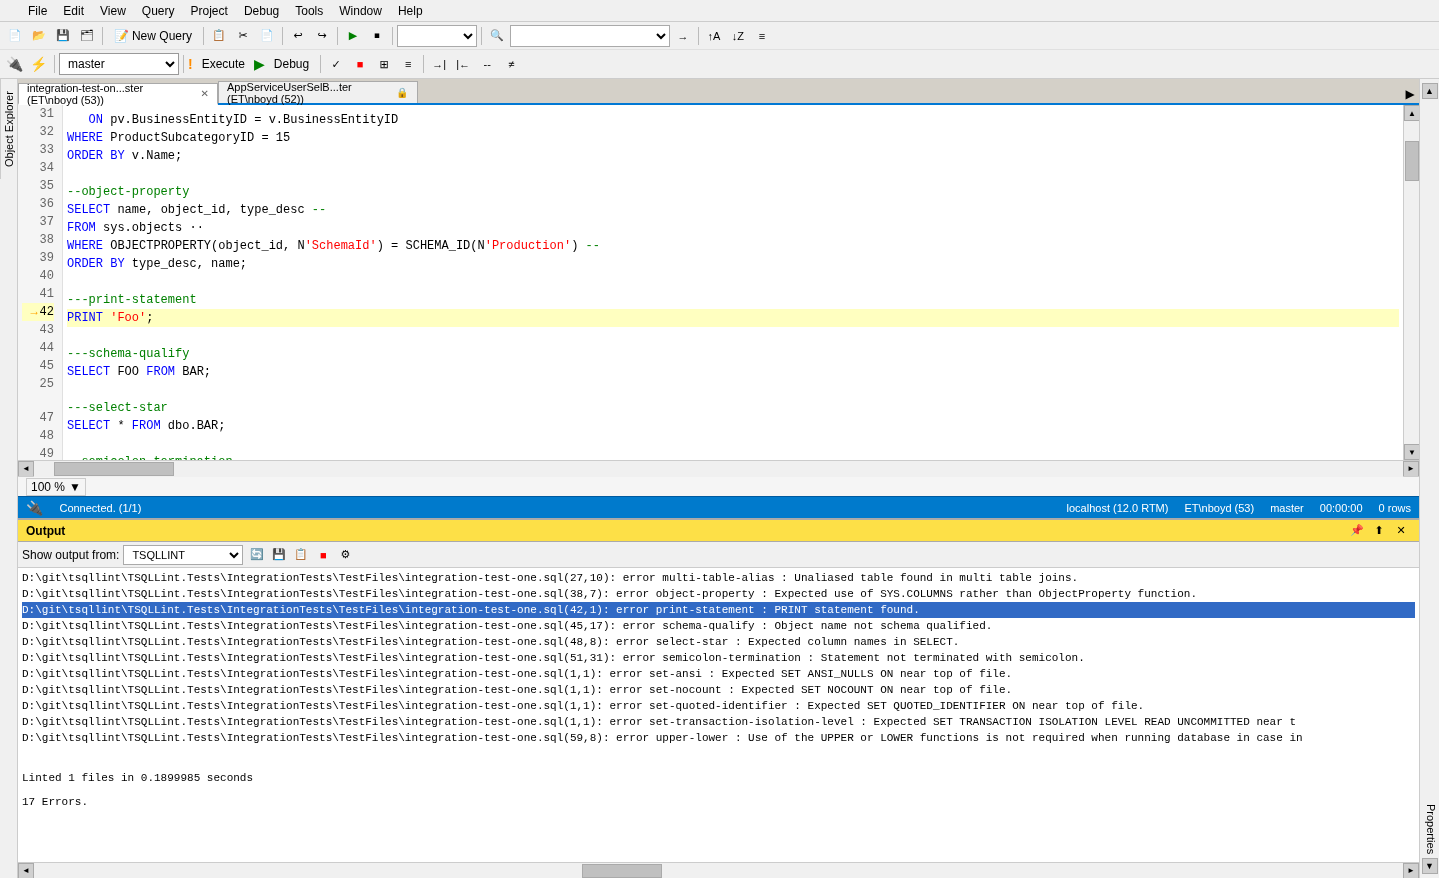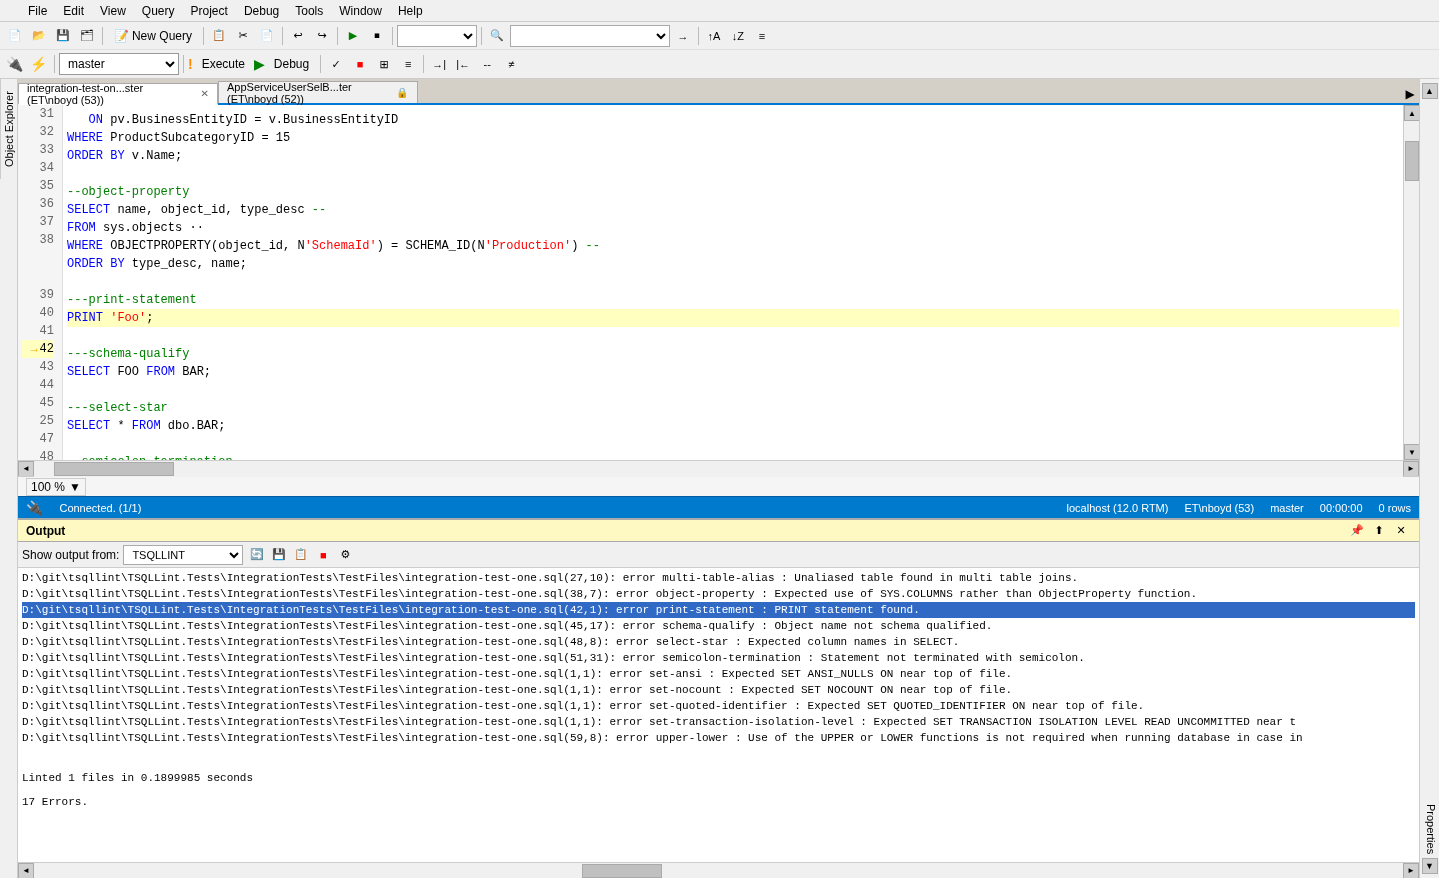--- a/index.html
+++ b/index.html
@@ -33,21 +33,21 @@
     .tab-lock { font-size: 10px; color: #666; }
     .line-numbers { background: #f5f5f5; border-right: 1px solid #e0e0e0; padding: 0 8px 0 4px; font-family: 'Courier New', Consolas, monospace; font-size: 12px; color: #666; line-height: 18px; min-width: 45px; text-align: right; overflow: hidden; user-select: none; }
     .code-content { flex: 1; padding: 6px 4px; font-family: Liberation Mono, monospace; font-size: 12px; line-height: 18px; overflow: auto; white-space: pre; color: #000; }
 
     
     .status-bar { height: 22px; background: #007acc; display: flex; align-items: center; padding: 0 8px; gap: 16px; color: #fff; font-size: 11px; border-top: 1px solid #005a9e; }
     .status-right { margin-left: auto; display: flex; gap: 16px; }
 
     
     .output-panel { height: 360px; background: #fff; border-top: 2px solid #aaa; display: flex; flex-direction: column; }
-    .output-header { background: #fef9c3; height: 22px; display: flex; align-items: center; padding: 0 8px; border-bottom: 1px solid #aaa; font-weight: bold; font-size: 12px; }
+    .output-header { background: #fde047; height: 22px; display: flex; align-items: center; padding: 0 8px; border-bottom: 1px solid #aaa; font-weight: bold; font-size: 12px; }
     .output-toolbar { background: #f0f0f0; height: 26px; display: flex; align-items: center; padding: 0 4px; gap: 4px; border-bottom: 1px solid #ccc; }
     .output-dropdown { height: 20px; border: 1px solid #aaa; background: white; font-size: 11px; padding: 0 4px; min-width: 120px; }
     .output-content { flex: 1; overflow-y: auto; padding: 2px 4px; font-family: 'Courier New', Consolas, monospace; font-size: 11px; line-height: 16px; }
     .output-line { color: #000; white-space: nowrap; overflow: hidden; text-overflow: ellipsis; }
     .output-summary { margin-top: 8px; color: #000; }
     .properties-label { writing-mode: vertical-rl; font-size: 11px; color: #000; background: #f0f0f0; padding: 4px 2px; cursor: pointer; }
 
     
     .v-scrollbar { width: 16px; background: #f0f0f0; border-left: 1px solid #ccc; display: flex; flex-direction: column; }
     .scrollbar-btn { width: 16px; height: 16px; background: #d0d0d0; border: 1px solid #aaa; cursor: pointer; display: flex; align-items: center; justify-content: center; font-size: 8px; }
@@ -175,29 +175,29 @@
         <div class="editor-main" style="flex:1; overflow:hidden; display:flex;">
           <div class="line-numbers" id="line-nums">
               <div style="height:18px;line-height:18px;">31</div>
               <div style="height:18px;line-height:18px;">32</div>
               <div style="height:18px;line-height:18px;">33</div>
               <div style="height:18px;line-height:18px;">34</div>
               <div style="height:18px;line-height:18px;">35</div>
               <div style="height:18px;line-height:18px;">36</div>
               <div style="height:18px;line-height:18px;">37</div>
               <div style="height:18px;line-height:18px;">38</div>
-              <div style="height:18px;line-height:18px;margin-top:37px;">39</div>
+              <div style="height:18px;line-height:18px;">39</div>
               <div style="height:18px;line-height:18px;">40</div>
               <div style="height:18px;line-height:18px;">41</div>
               <div style="height:18px;line-height:18px;background:#ffffc0;color:#000;"><span style="color:#ffa500;margin-right:2px;">→</span>42</div>
               <div style="height:18px;line-height:18px;">43</div>
               <div style="height:18px;line-height:18px;">44</div>
               <div style="height:18px;line-height:18px;">45</div>
               <div style="height:18px;line-height:18px;">25</div>
-              <div style="height:18px;line-height:18px;">47</div>
+              <div style="height:18px;line-height:18px;margin-top:16px;">47</div>
               <div style="height:18px;line-height:18px;">48</div>
               <div style="height:18px;line-height:18px;">49</div>
               <div style="height:18px;line-height:18px;">30</div>
             </div>
           <div class="code-content" id="code-content"><div style="height:18px;line-height:18px;white-space:pre;">   <span style="color:#0000ff;">ON</span> pv.BusinessEntityID = v.BusinessEntityID&nbsp;</div><div style="height:18px;line-height:18px;white-space:pre;"><span style="color:#0000ff;">WHERE</span> ProductSubcategoryID = 15&nbsp;</div><div style="height:18px;line-height:18px;white-space:pre;"><span style="color:#0000ff;">ORDER</span> <span style="color:#0000ff;">BY</span> v.Name;&nbsp;</div><div style="height:18px;line-height:18px;white-space:pre;">&nbsp;</div><div style="height:18px;line-height:18px;white-space:pre;"><span style="color:#008000;">--object-property</span>&nbsp;</div><div style="height:18px;line-height:18px;white-space:pre;"><span style="color:#0000ff;">SELECT</span> name, object_id, type_desc <span style="color:#008000;">--</span>&nbsp;</div><div style="height:18px;line-height:18px;white-space:pre;"><span style="color:#0000ff;">FROM</span> sys.objects ··&nbsp;</div><div style="height:18px;line-height:18px;white-space:pre;"><span style="color:#0000ff;">WHERE</span> OBJECTPROPERTY(object_id, N<span style="color:#ff0000;">'SchemaId'</span>) = SCHEMA_ID(N<span style="color:#ff0000;">'Production'</span>) <span style="color:#008000;">--</span>&nbsp;</div><div style="height:18px;line-height:18px;white-space:pre;"><span style="color:#0000ff;">ORDER</span> <span style="color:#0000ff;">BY</span> type_desc, name;&nbsp;</div><div style="height:18px;line-height:18px;white-space:pre;">&nbsp;</div><div style="height:18px;line-height:18px;white-space:pre;"><span style="color:#008000;">---print-statement</span>&nbsp;</div><div style="height:18px;line-height:18px;background:#ffffc0;white-space:pre;"><span style="color:#0000ff;">PRINT</span> <span style="color:#ff0000;">'Foo'</span>;&nbsp;</div><div style="height:18px;line-height:18px;white-space:pre;">&nbsp;</div><div style="height:18px;line-height:18px;white-space:pre;"><span style="color:#008000;">---schema-qualify</span>&nbsp;</div><div style="height:18px;line-height:18px;white-space:pre;"><span style="color:#0000ff;">SELECT</span> FOO <span style="color:#0000ff;">FROM</span> BAR;&nbsp;</div><div style="height:18px;line-height:18px;white-space:pre;">&nbsp;</div><div style="height:18px;line-height:18px;white-space:pre;"><span style="color:#008000;">---select-star</span>&nbsp;</div><div style="height:18px;line-height:18px;white-space:pre;"><span style="color:#0000ff;">SELECT</span> * <span style="color:#0000ff;">FROM</span> dbo.BAR;&nbsp;</div><div style="height:18px;line-height:18px;white-space:pre;">&nbsp;</div><div style="height:18px;line-height:18px;white-space:pre;"><span style="color:#008000;">--semicolon-termination</span>&nbsp;</div></div>
           <div class="v-scrollbar">
             <div class="scrollbar-btn">▲</div>
             <div class="scrollbar-track">
               <div class="scrollbar-thumb"></div>
             </div>

